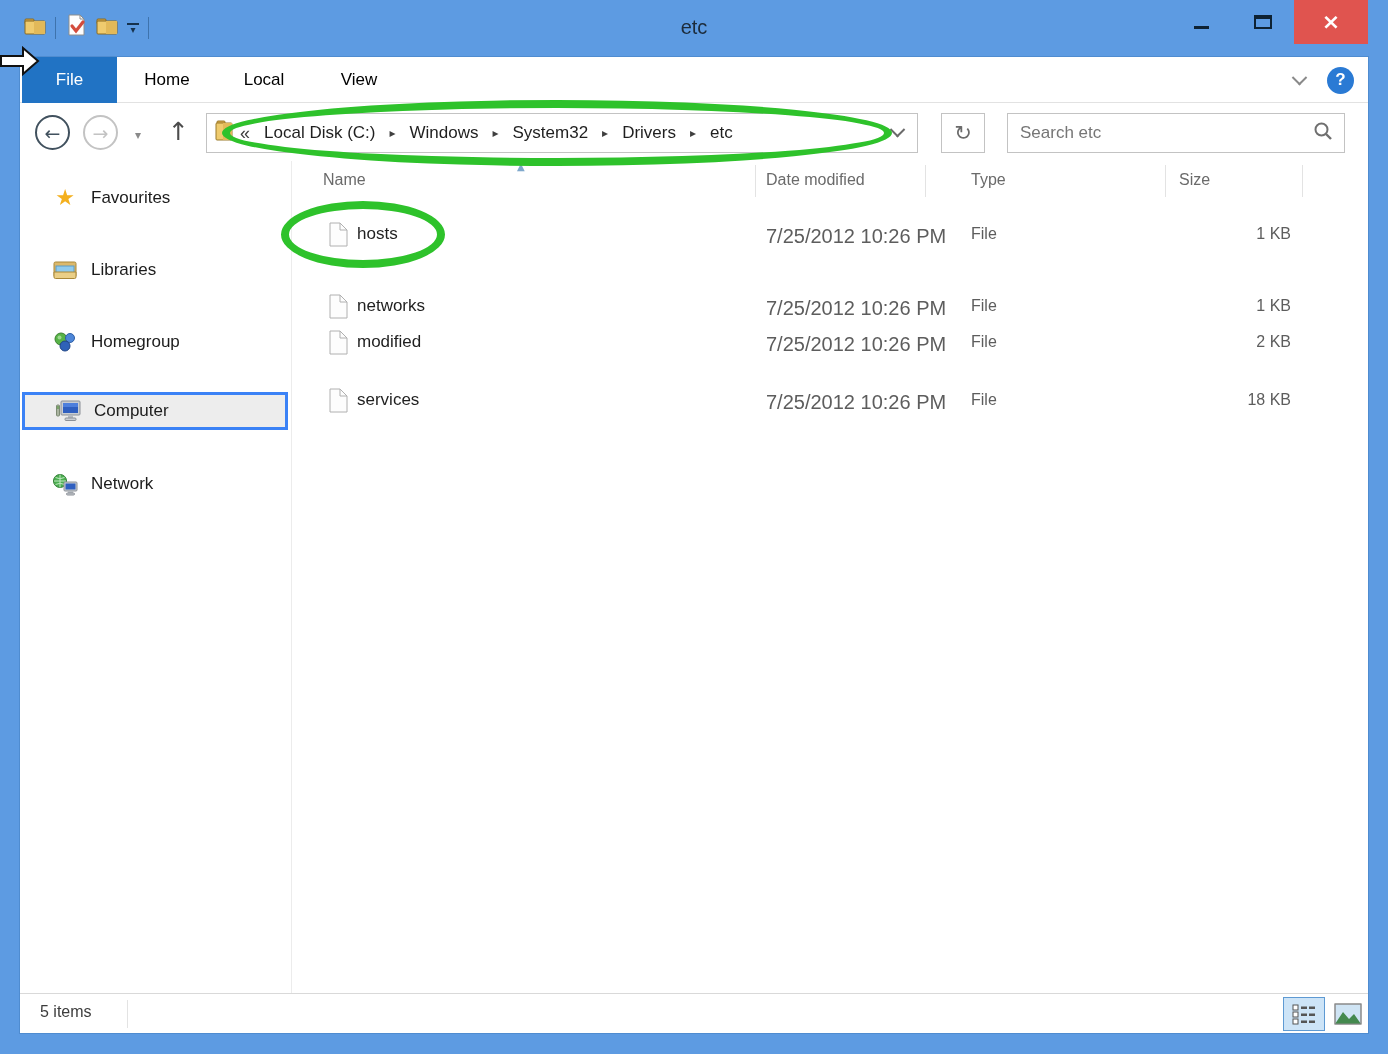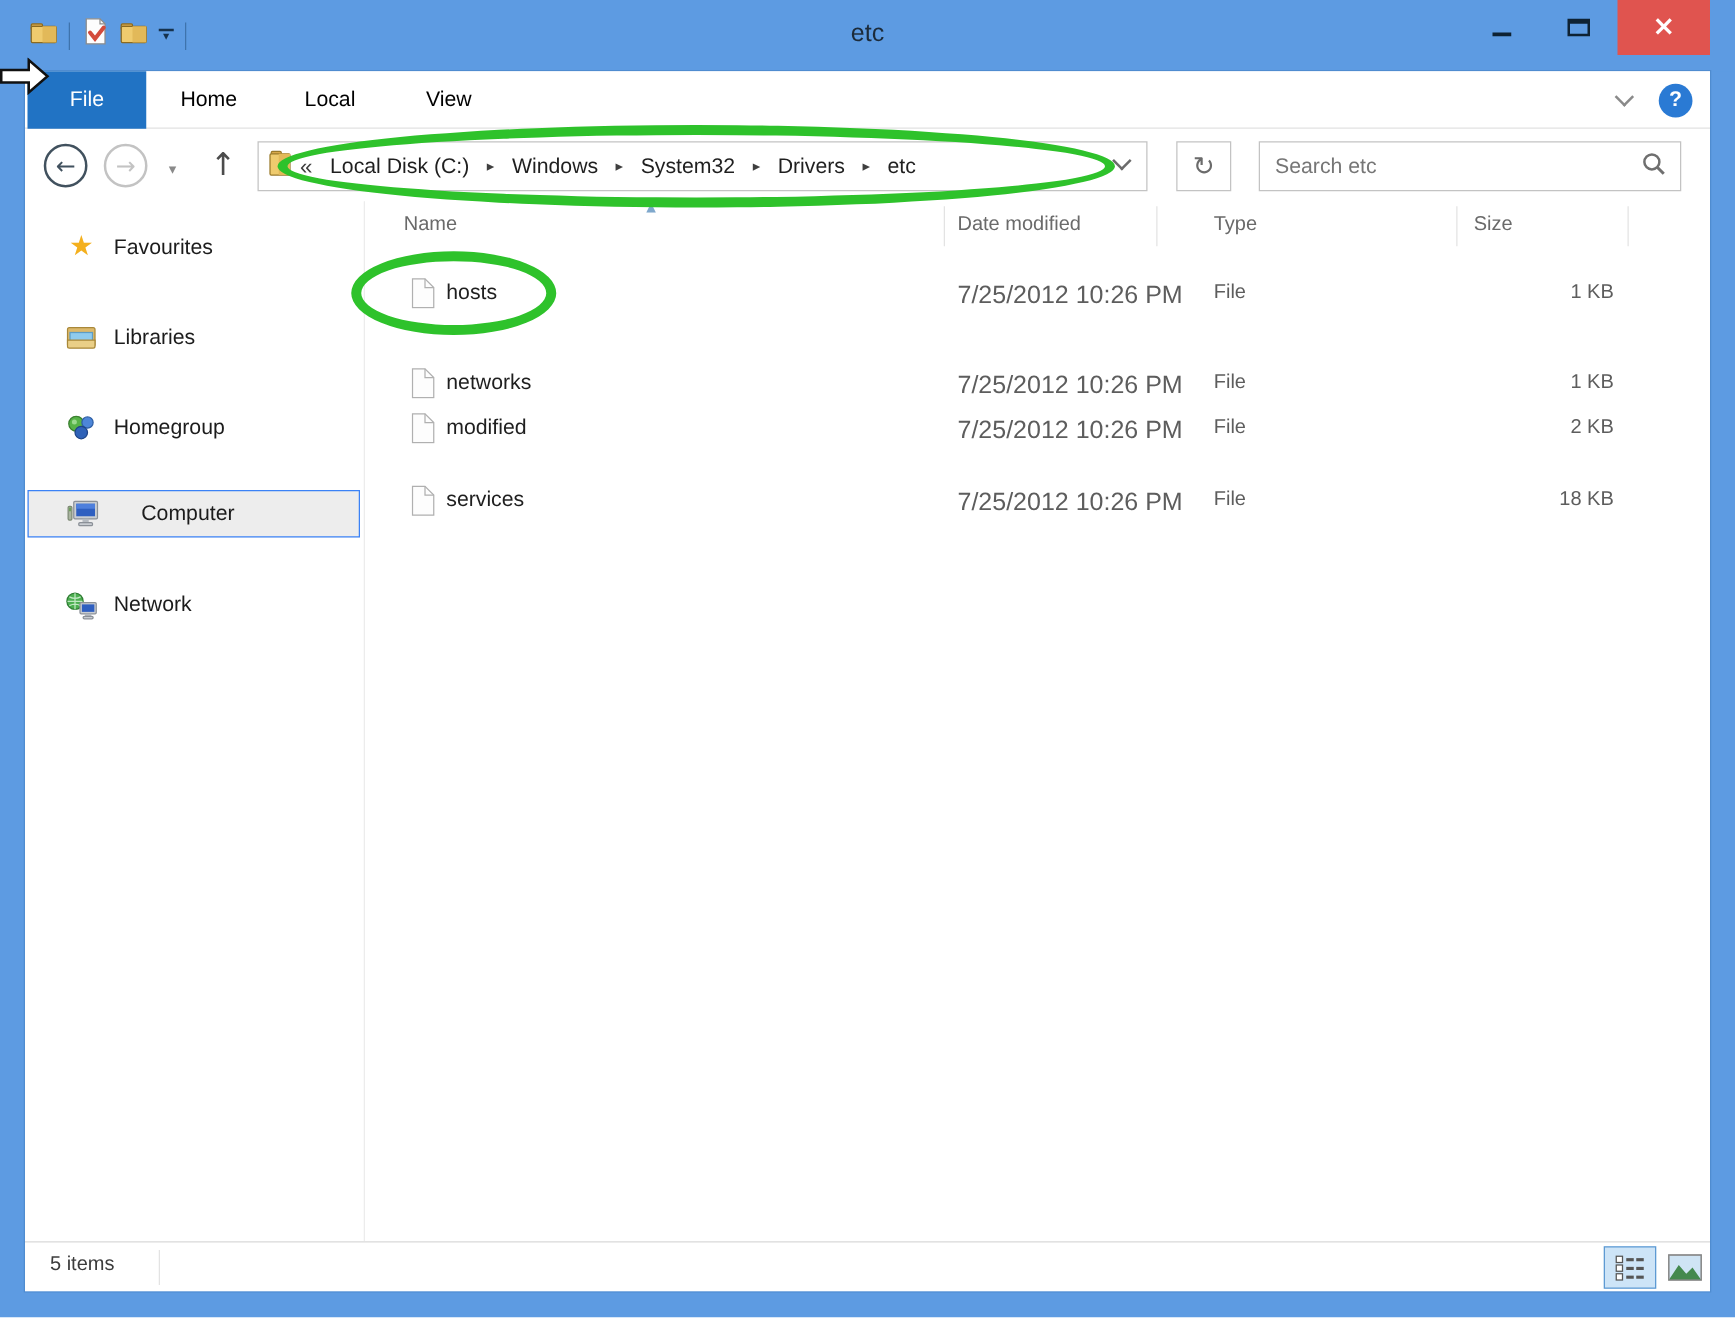--- a/index.html
+++ b/index.html
@@ -69,21 +69,21 @@
   .search-icon { margin-right:11px; }
 
   
   .main { position:absolute; left:0; top:104px; width:100%; height:832px; background:#fff; }
   .pane-divider { position:absolute; left:271px; top:0; width:1px; height:100%; background:#ececec; }
 
   
   .side-item { position:absolute; left:2px; width:266px; height:38px; display:flex; align-items:center; cursor:default; }
   .side-item .icn { width:30px; margin-left:28px; display:flex; justify-content:center; }
   .side-item .lbl { margin-left:11px; font-size:17px; color:#1c1c1c; }
-  .side-item.selected { background:#EDEDED; border:1px solid #3b82f6;gap:21px; }
+  .side-item.selected { background:#EDEDED; border:3px solid #3b82f6; }
   .star-glyph { color:#f4b01e; font-size:22px; line-height:1; font-family:"DejaVu Sans",sans-serif; }
 
   
   .filearea { position:absolute; left:271px; top:0; width:1077px; height:100%; }
   .sort-caret { position:absolute; left:226px; top:0px; color:#7fa8cc; font-size:10px; font-family:"DejaVu Sans",sans-serif; }
   .col-head { position:absolute; top:10px; font-size:16px; color:#6a6a6a; white-space:nowrap; cursor:default; }
   .h-name { left:32px; } .h-date { left:475px; } .h-type { left:680px; } .h-size { left:888px; }
   .head-sep { position:absolute; top:4px; width:1px; height:32px; background:#e3e3e3; }
   .file-row { position:absolute; left:0; width:100%; height:36px; }
   .file-row .ficon { position:absolute; left:38px; top:5px; }

